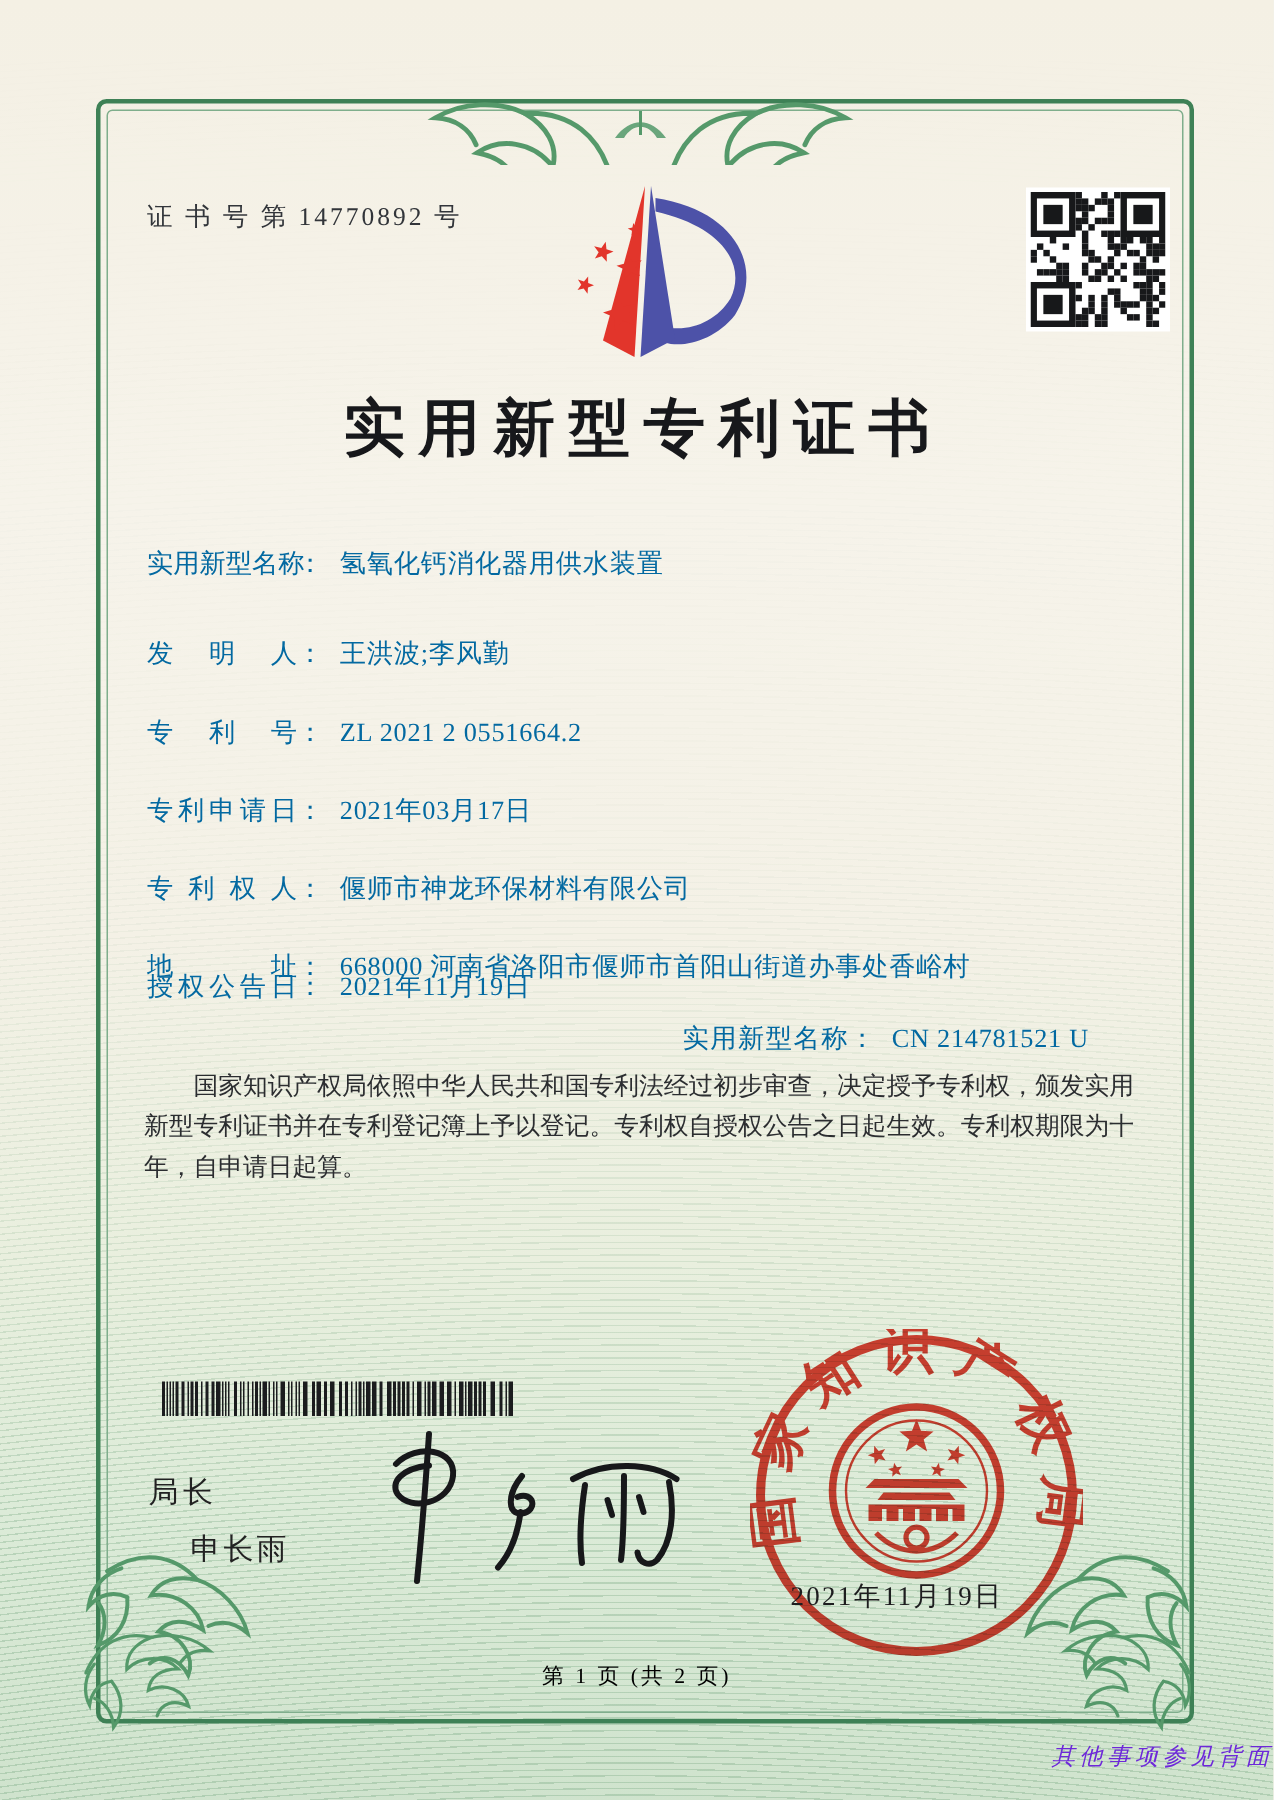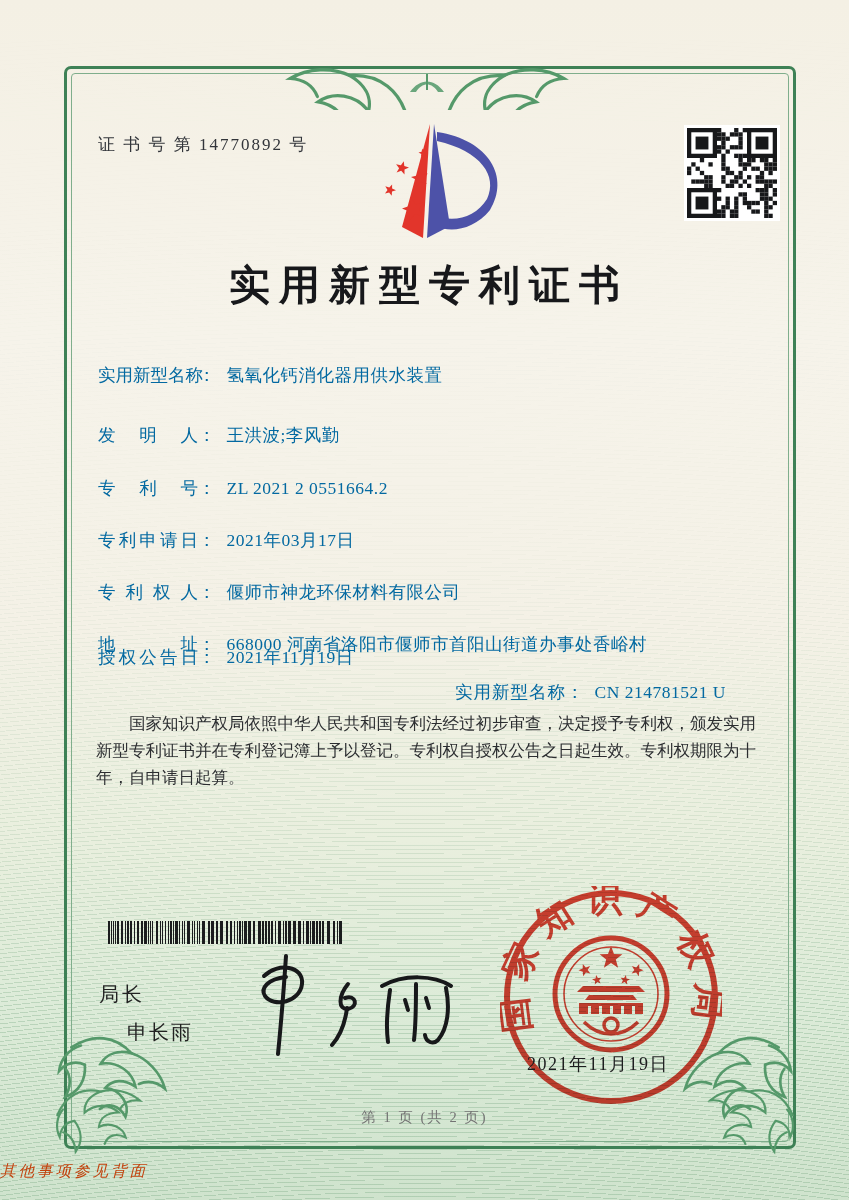--- a/index.html
+++ b/index.html
@@ -47,22 +47,22 @@
   .barcode{position:absolute;left:108px;top:921px;width:240px;height:23px;}
   .barcode div{position:absolute;top:0;bottom:0;background:#1b1c1e;}
   .director-title{position:absolute;left:99px;top:981px;font-size:20px;letter-spacing:3px;color:#222;}
   .director-name{position:absolute;left:99px;top:1019px;font-size:20px;letter-spacing:2px;color:#222;margin-left:28px;}
   .signature{position:absolute;left:248px;top:946px;width:220px;height:118px;}
   .seal{position:absolute;left:500px;top:886px;width:222px;height:222px;opacity:0.95;mix-blend-mode:multiply;}
   .seal-date{
     position:absolute;left:508px;top:1052px;width:180px;text-align:center;
     font-size:18px;letter-spacing:1.5px;color:#1d1d1f;z-index:6;
   }
-  .page-num{position:absolute;left:0;right:0;top:1108px;text-align:center;font-size:14.5px;letter-spacing:2px;color:#737373;}
-  .back-note{position:absolute;left:0;right:0;top:1161px;text-align:left;font-size:15.5px;font-style:italic;letter-spacing:3px;color:#c2410c;}
+  .page-num{position:absolute;left:0;right:0;top:1108px;text-align:center;font-size:14.5px;letter-spacing:2px;color:#000000;}
+  .back-note{position:absolute;left:0;right:0;top:1161px;text-align:right;font-size:15.5px;font-style:italic;letter-spacing:3px;color:#6d28d9;}
   svg text{font-family:"Liberation Serif","DejaVu Serif",serif;}
 </style>
 </head>
 <body>
 
 <svg width="0" height="0" style="position:absolute" aria-hidden="true">
   <defs>
     <g id="fl" fill="none" stroke="#55996a" stroke-width="2.4" stroke-linecap="round">
       <path d="M2,58 C4,34 18,20 40,18 C30,26 26,36 30,46 C38,32 54,28 66,34 C54,38 48,46 50,56 C60,46 76,48 82,58 C70,56 62,62 62,72"></path>
       <path d="M40,18 C52,10 70,8 84,14 C74,16 68,22 66,30"></path>

